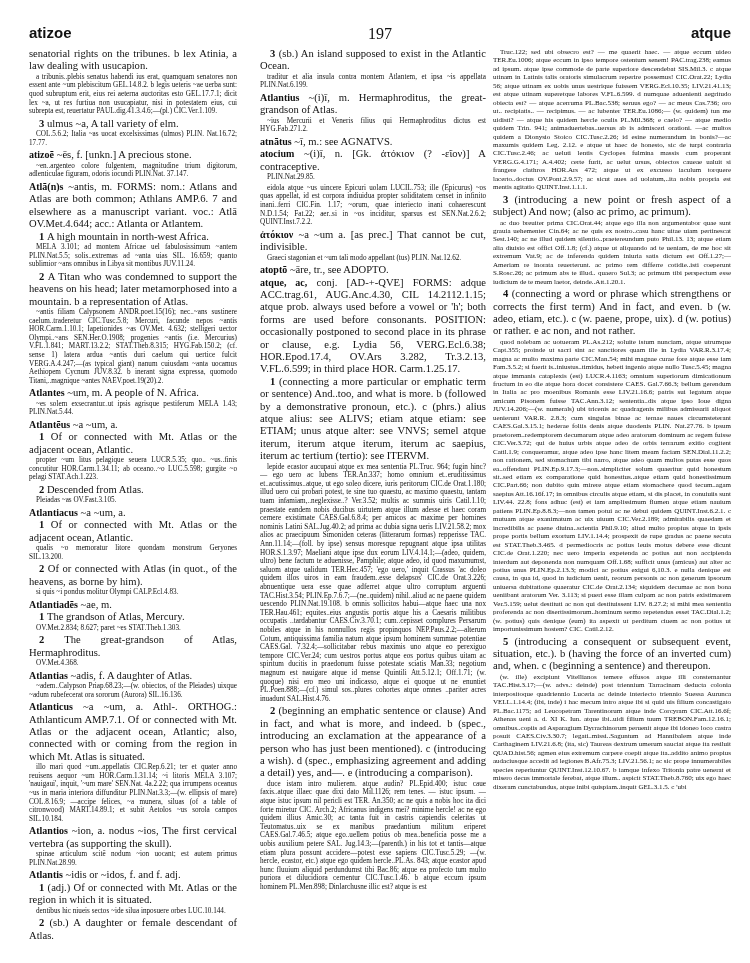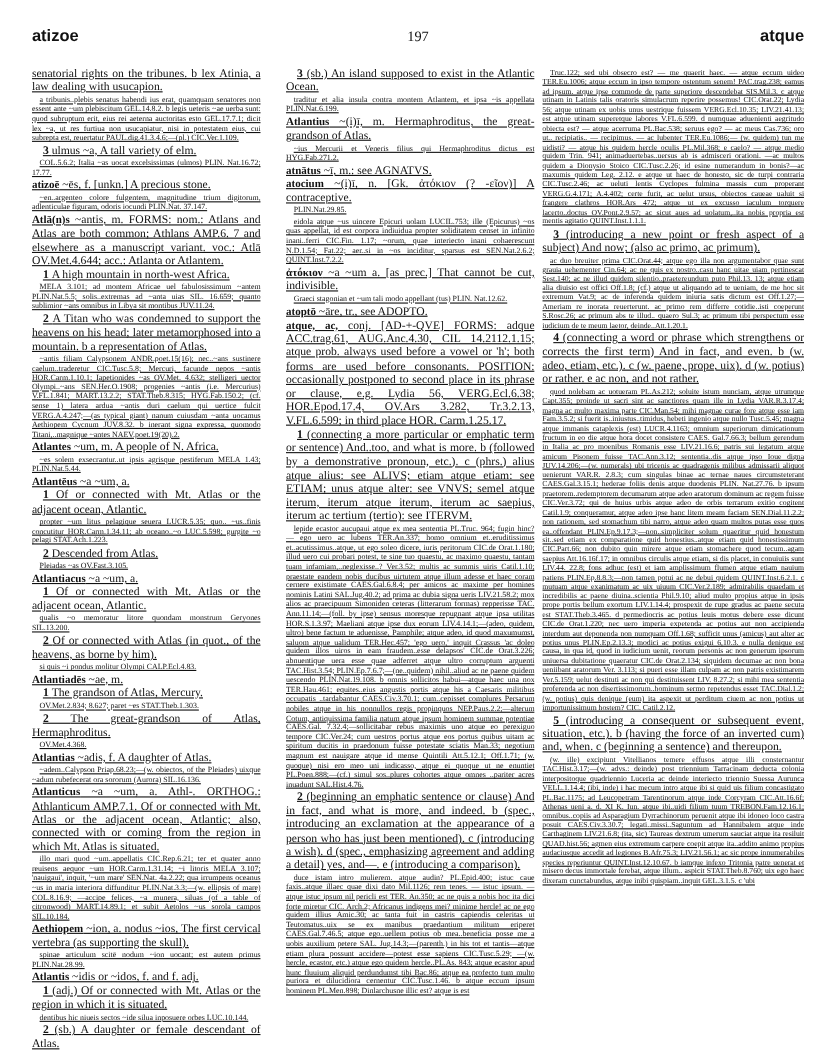--- a/index.html
+++ b/index.html
@@ -1,21 +1,21 @@
 <!DOCTYPE html>
 <html><head>
 <meta charset="utf-8">
 <style>
   html, body { margin:0; padding:0; background:#ffffff; }
   body { width:750px; height:963px; overflow:hidden; position:relative; color:#111; font-family:"Liberation Serif","DejaVu Serif",serif; }
   .header { position:absolute; top:24px; left:29px; width:702px; height:20px; }
   .hw-left { position:absolute; left:0; top:0; font-family:"Liberation Sans","DejaVu Sans",sans-serif; font-weight:bold; font-size:15px;text-align:right; }
-  .pagenum { position:absolute; left:0; right:0; top:1px; text-align:center; font-size:13px; }
+  .pagenum { position:absolute; left:0; right:0; top:1px; text-align:center; font-size:16px; }
   .hw-right { position:absolute; right:0; top:0; font-family:"Liberation Sans","DejaVu Sans",sans-serif; font-weight:bold; font-size:15px;margin-left:16px; }
-  .col { position:absolute; top:62px; overflow:hidden;text-decoration:underline; }
+  .col { position:absolute; top:48px; overflow:hidden; }
   .col1 { left:29px; width:208px; height:900px; }
   .col2 { left:260px; width:226px; height:900px; }
   .col3 { left:493px; width:238px; height:900px; }
   .entry { margin:0 0 4px 0; }
   .def { font-size:10.6px; line-height:12.4px; text-align:justify; margin:0; }
   .def.ind { text-indent:10px; }
   .cite { font-size:7.2px; line-height:8.6px; text-align:justify; margin:0 0 2px 0; padding-left:0; text-indent:7px; }
   .lemma { font-weight:bold; font-size:10px; }
   .sense { font-weight:bold; }
   .col3 .cite { font-size:7.0px; line-height:8.45px; }
@@ -55,21 +55,21 @@
     <p class="cite">si quis ~i pondus molitur Olympi CALP.Ecl.4.83.</p>
     <p class="def entry"><span class="lemma">Atlantiadēs</span><span> ~ae, m.</span></p>
     <p class="def ind"><span class="sense">1 </span>The grandson of Atlas, Mercury.</p>
     <p class="cite">OV.Met.2.834; 8.627; paret ~es STAT.Theb.1.303.</p>
     <p class="def ind"><span class="sense">2 </span>The great-grandson of Atlas, Hermaphroditus.</p>
     <p class="cite">OV.Met.4.368.</p>
     <p class="def entry"><span class="lemma">Atlantias</span><span> ~adis, f. A daughter of Atlas.</span></p>
     <p class="cite">~adem..Calypson Priap.68.23;—(w. obiectos, of the Pleiades) uixque ~adum rubefecerat ora sororum (Aurora) SIL.16.136.</p>
     <p class="def entry"><span class="lemma">Atlanticus</span><span> ~a ~um, a. Athl-. ORTHOG.: Athlanticum AMP.7.1. Of or connected with Mt. Atlas or the adjacent ocean, Atlantic; also, connected with or coming from the region in which Mt. Atlas is situated.</span></p>
     <p class="cite">illo mari quod ~um..appellatis CIC.Rep.6.21; ter et quater anno reuisens aequor ~um HOR.Carm.1.31.14; ~i litoris MELA 3.107; 'nauigaui', inquit, '~um mare' SEN.Nat. 4a.2.22; qua irrumpens oceanus ~us in maria interiora diffunditur PLIN.Nat.3.3;—(w. ellipsis of mare) COL.8.16.9; —accipe felices, ~a munera, siluas (of a table of citronwood) MART.14.89.1; et subit Aetolos ~us sorola campos SIL.10.184.</p>
-    <p class="def entry"><span class="lemma">Aethiopem</span><span> ~ion, a. nodus ~ios, The first cervical vertebra (as supporting the skull).</span></p>
+    <p class="def entry"><span class="lemma">Atlantios</span><span> ~ion, a. nodus ~ios, The first cervical vertebra (as supporting the skull).</span></p>
     <p class="cite">spinae articulum scitē nodum ~ion uocant; est autem primus PLIN.Nat.28.99.</p>
     <p class="def entry"><span class="lemma">Atlantis</span><span> ~idis or ~idos, f. and f. adj.</span></p>
     <p class="def ind"><span class="sense">1 </span>(adj.) Of or connected with Mt. Atlas or the region in which it is situated.</p>
     <p class="cite">dentibus hic niueis sectos ~ide silua inposuere orbes LUC.10.144.</p>
     <p class="def ind"><span class="sense">2 </span>(sb.) A daughter or female descendant of Atlas.</p>
   </div>
 <div class="col col2">
     <p class="def ind"><span class="sense">3 </span>(sb.) An island supposed to exist in the Atlantic Ocean.</p>
     <p class="cite">traditur et alia insula contra montem Atlantem, et ipsa ~is appellata PLIN.Nat.6.199.</p>
     <p class="def entry"><span class="lemma">Atlantius</span><span> ~(i)ī, m. Hermaphroditus, the great-grandson of Atlas.</span></p>

